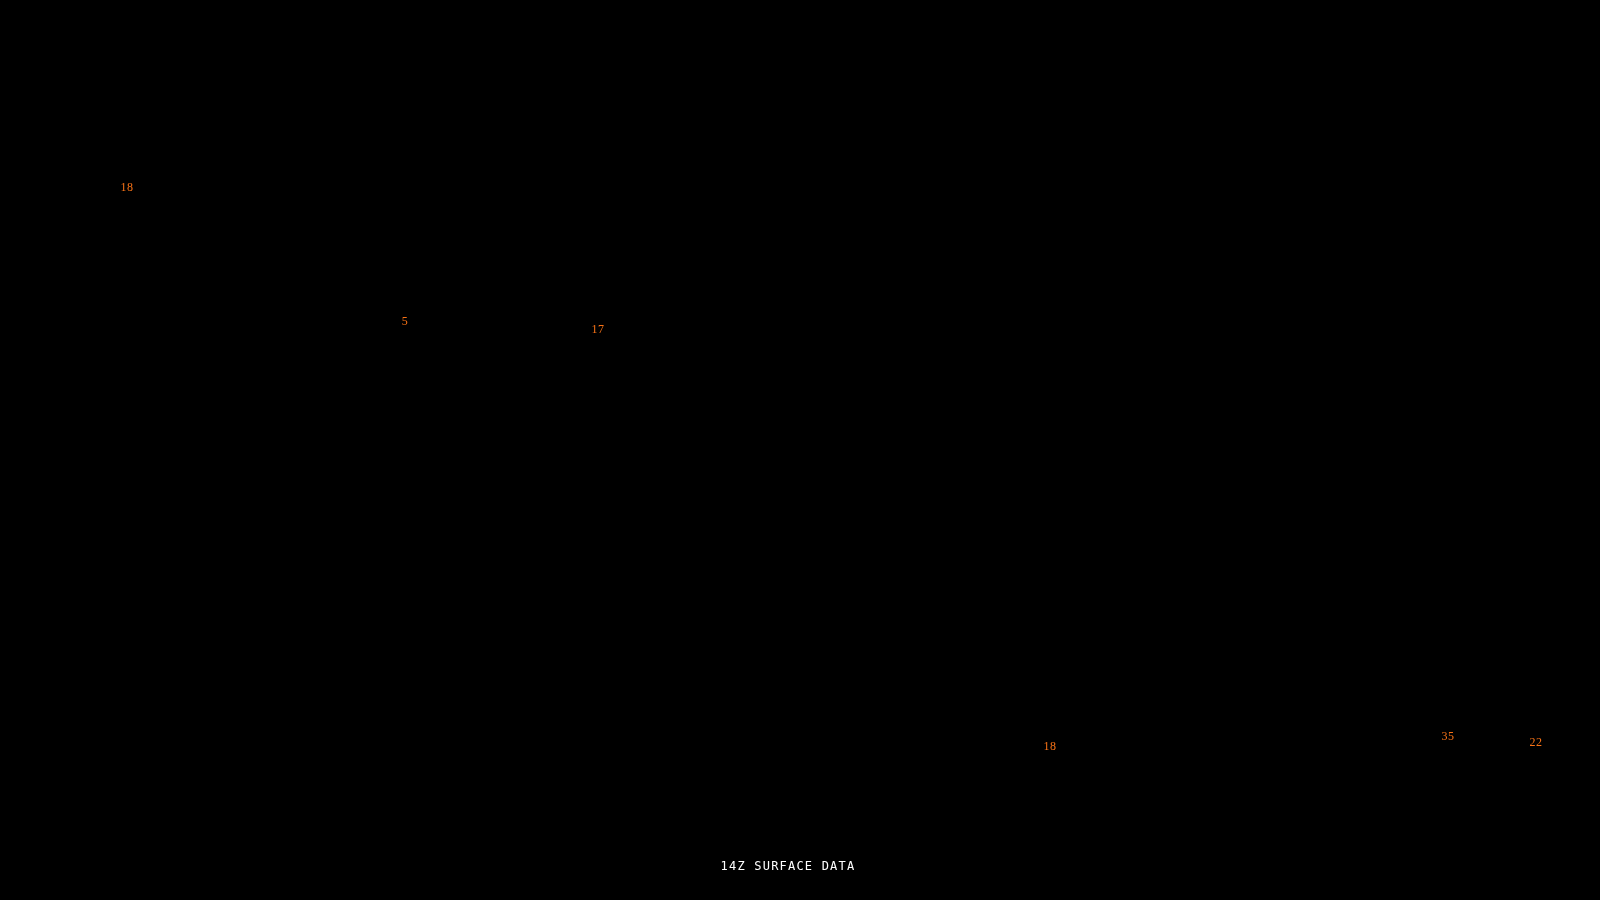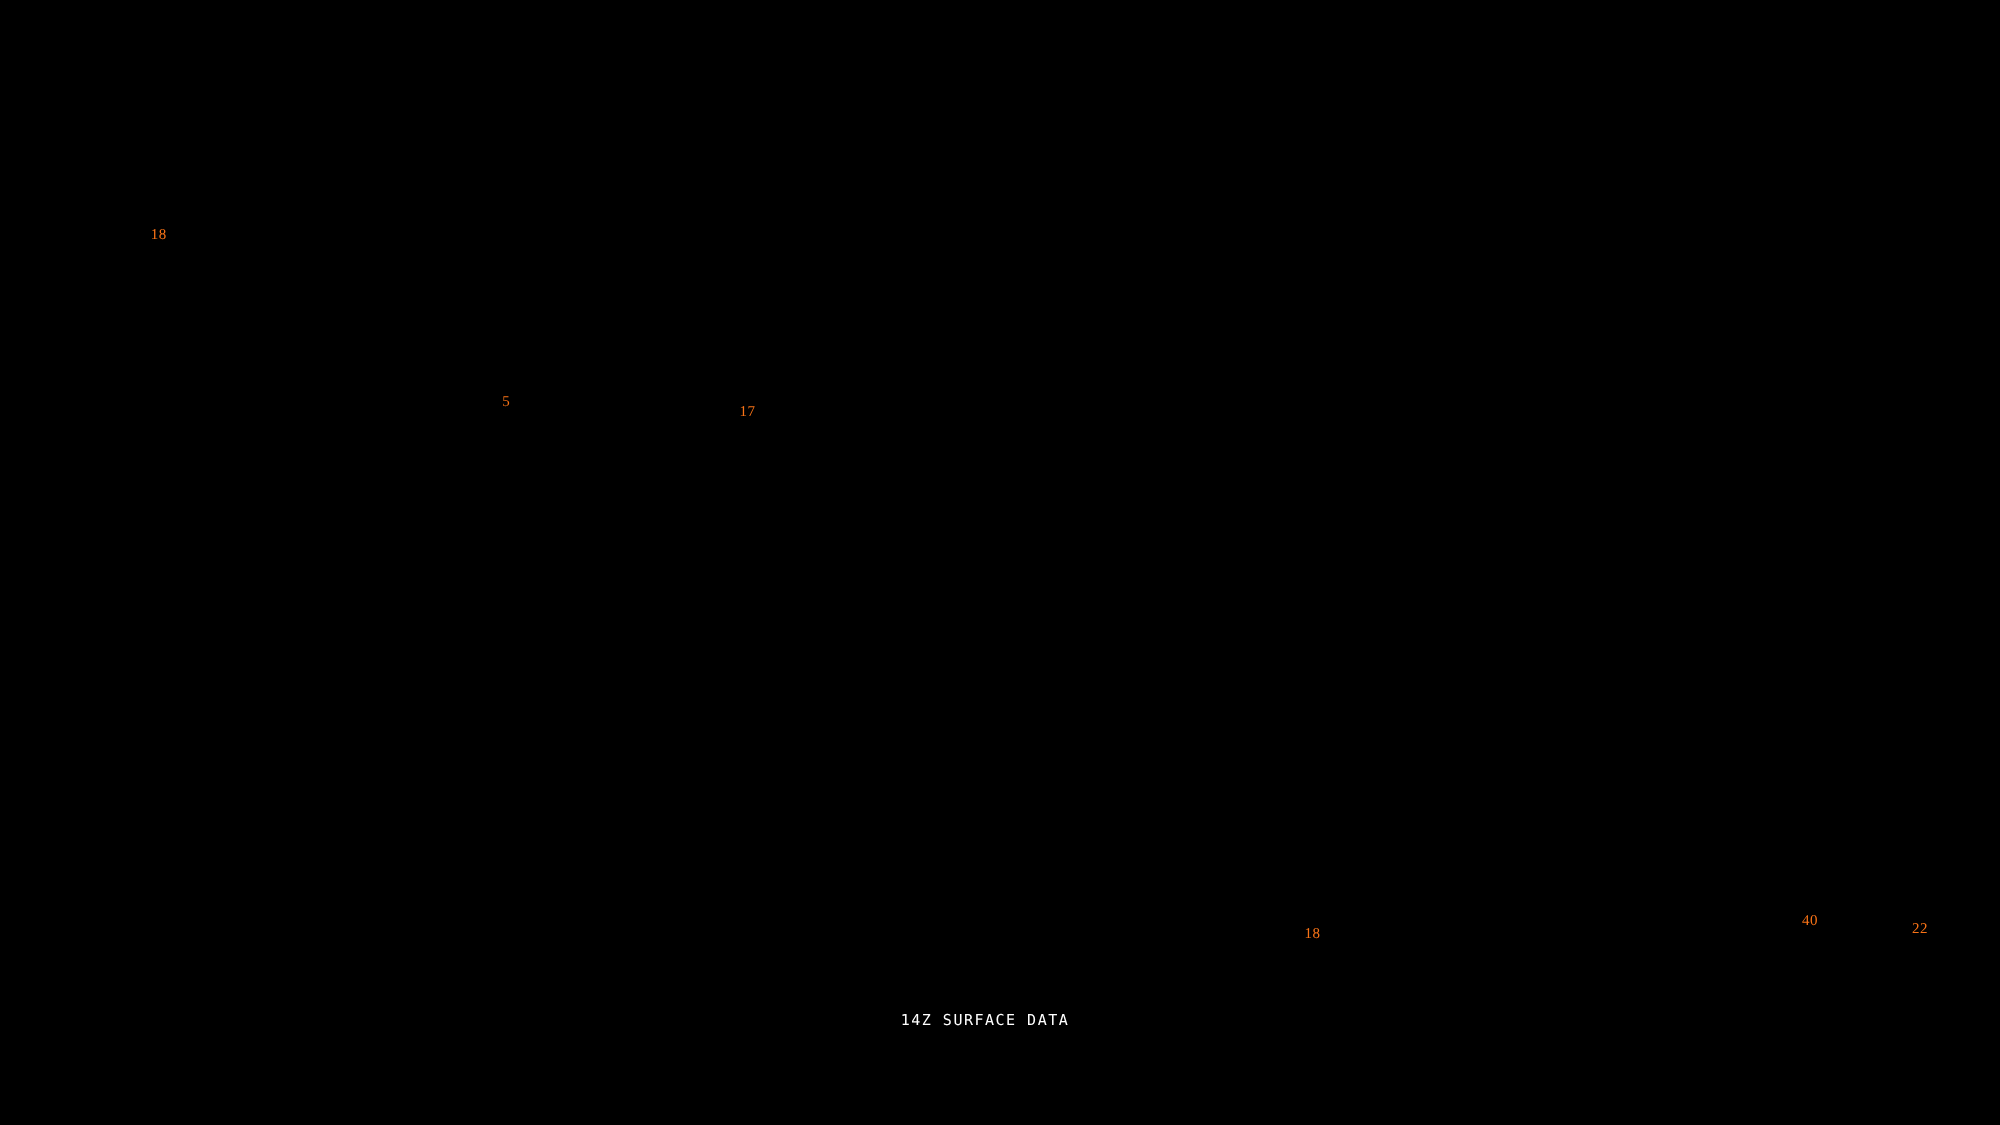--- a/index.html
+++ b/index.html
@@ -32,20 +32,20 @@
     line-height: 12px;
     letter-spacing: 1.2px;
     white-space: nowrap;
   }
 </style>
 </head>
 <body>
 
 <div id="stage">
 
-  <div id="caption" style="left: 788px; top: 816px; transform: translate(-50%, -50%);">14Z SURFACE DATA</div>
+  <div id="caption" style="left: 788px; top: 866px; transform: translate(-50%, -50%);">14Z SURFACE DATA</div>
 <div class="station-label" style="left: 127px; top: 187px; transform: translate(-50%, -50%);">18</div>
     <div class="station-label" style="left: 405px; top: 321px; transform: translate(-50%, -50%);">5</div>
     <div class="station-label" style="left: 598px; top: 308px; transform: translate(-50%, -50%); margin-top: 21px;">17</div>
     <div class="station-label" style="left: 1050px; top: 746px; transform: translate(-50%, -50%);">18</div>
-    <div class="station-label" style="left: 1448px; top: 736px; transform: translate(-50%, -50%);">40</div>
+    <div class="station-label" style="left: 1448px; top: 736px; transform: translate(-50%, -50%);">35</div>
     <div class="station-label" style="left: 1536px; top: 742px; transform: translate(-50%, -50%);">22</div>
   </div>
 
 </body></html>

